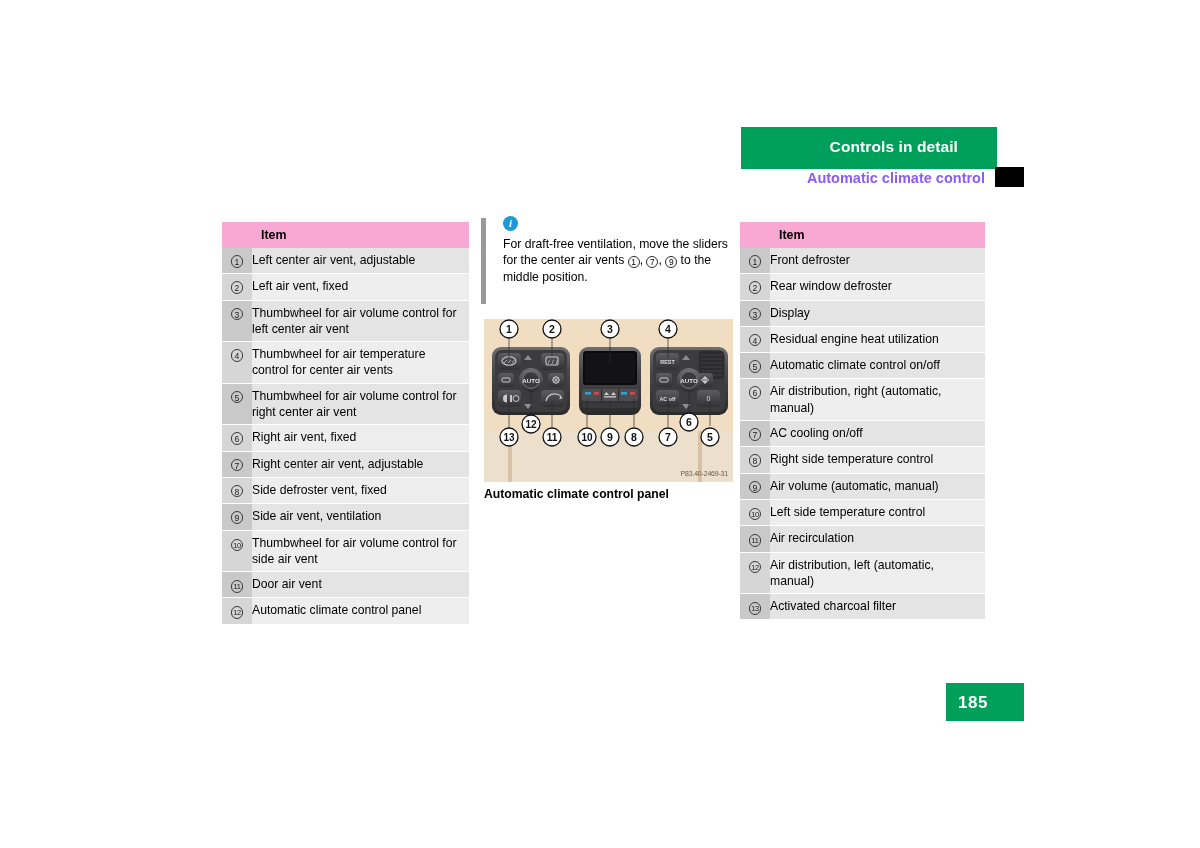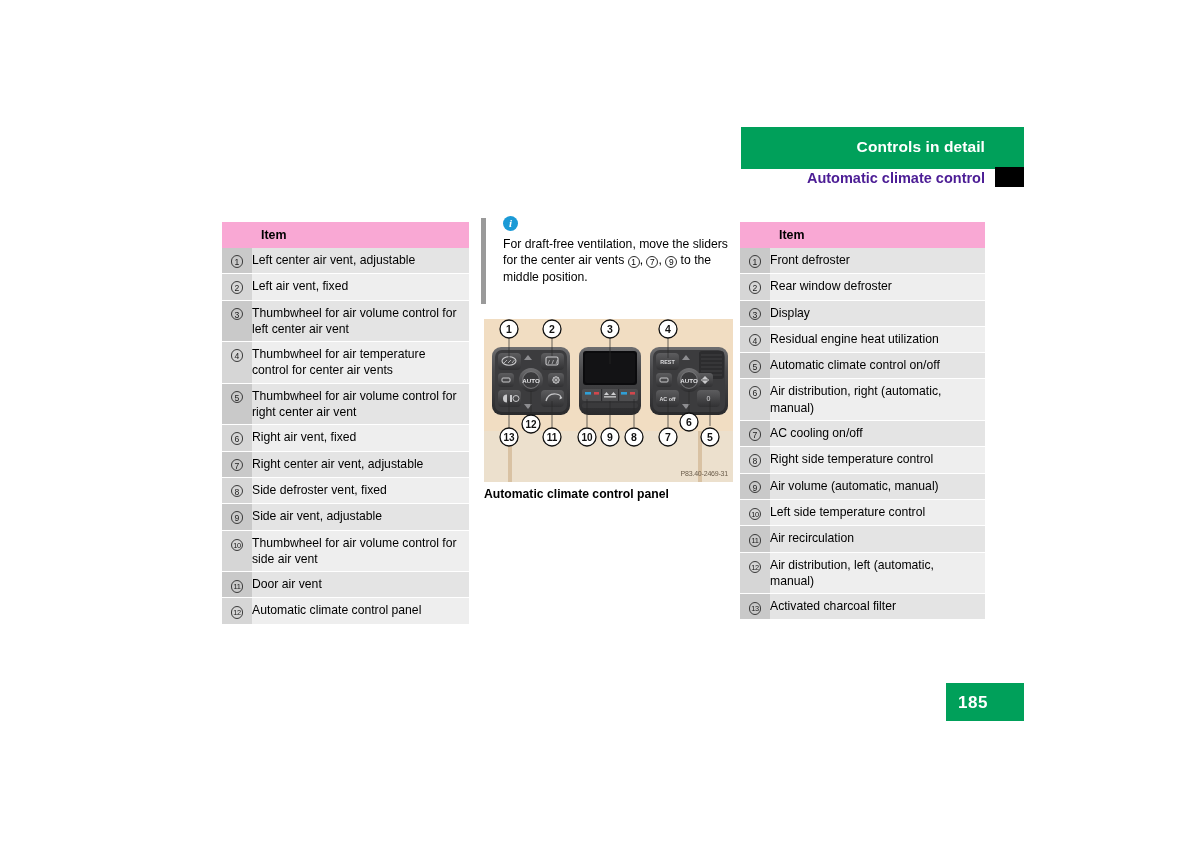--- a/index.html
+++ b/index.html
@@ -14,41 +14,41 @@
     color: #000000;
     overflow: hidden;
     position: relative;
   }
 
   
   .header-band {
     position: absolute;
     left: 741px;
     top: 127px;
-    width: 283px;
+    width: 256px;
     height: 42px;
     background: #00a05a;
   }
   .header-band .band-title {
     position: absolute;
     right: 39px;
     top: 11px;
     font-size: 15.5px;
     font-weight: bold;
     color: #ffffff;
     letter-spacing: 0.1px;
     white-space: nowrap;
   }
   .header-sub {
     position: absolute;
     right: 215px;
     top: 170px;
     font-size: 14.5px;
     font-weight: bold;
-    color: #4c1d95;
+    color: #8b5cf6;
     white-space: nowrap;
   }
   .thumb-tab {
     position: absolute;
     left: 995px;
     top: 167px;
     width: 29px;
     height: 20px;
     background: #000000;
   }
@@ -251,21 +251,21 @@
       <tr>
         <td class="num"><span class="circ">7</span></td>
         <td class="label">Right center air vent, adjustable</td>
       </tr>
       <tr class="alt">
         <td class="num"><span class="circ">8</span></td>
         <td class="label">Side defroster vent, fixed</td>
       </tr>
       <tr>
         <td class="num"><span class="circ">9</span></td>
-        <td class="label">Side air vent, adjustable</td>
+        <td class="label">Side air vent, ventilation</td>
       </tr>
       <tr class="alt">
         <td class="num"><span class="circ wide">10</span></td>
         <td class="label">Thumbwheel for air volume control for side air vent</td>
       </tr>
       <tr>
         <td class="num"><span class="circ wide">11</span></td>
         <td class="label">Door air vent</td>
       </tr>
       <tr class="alt">

